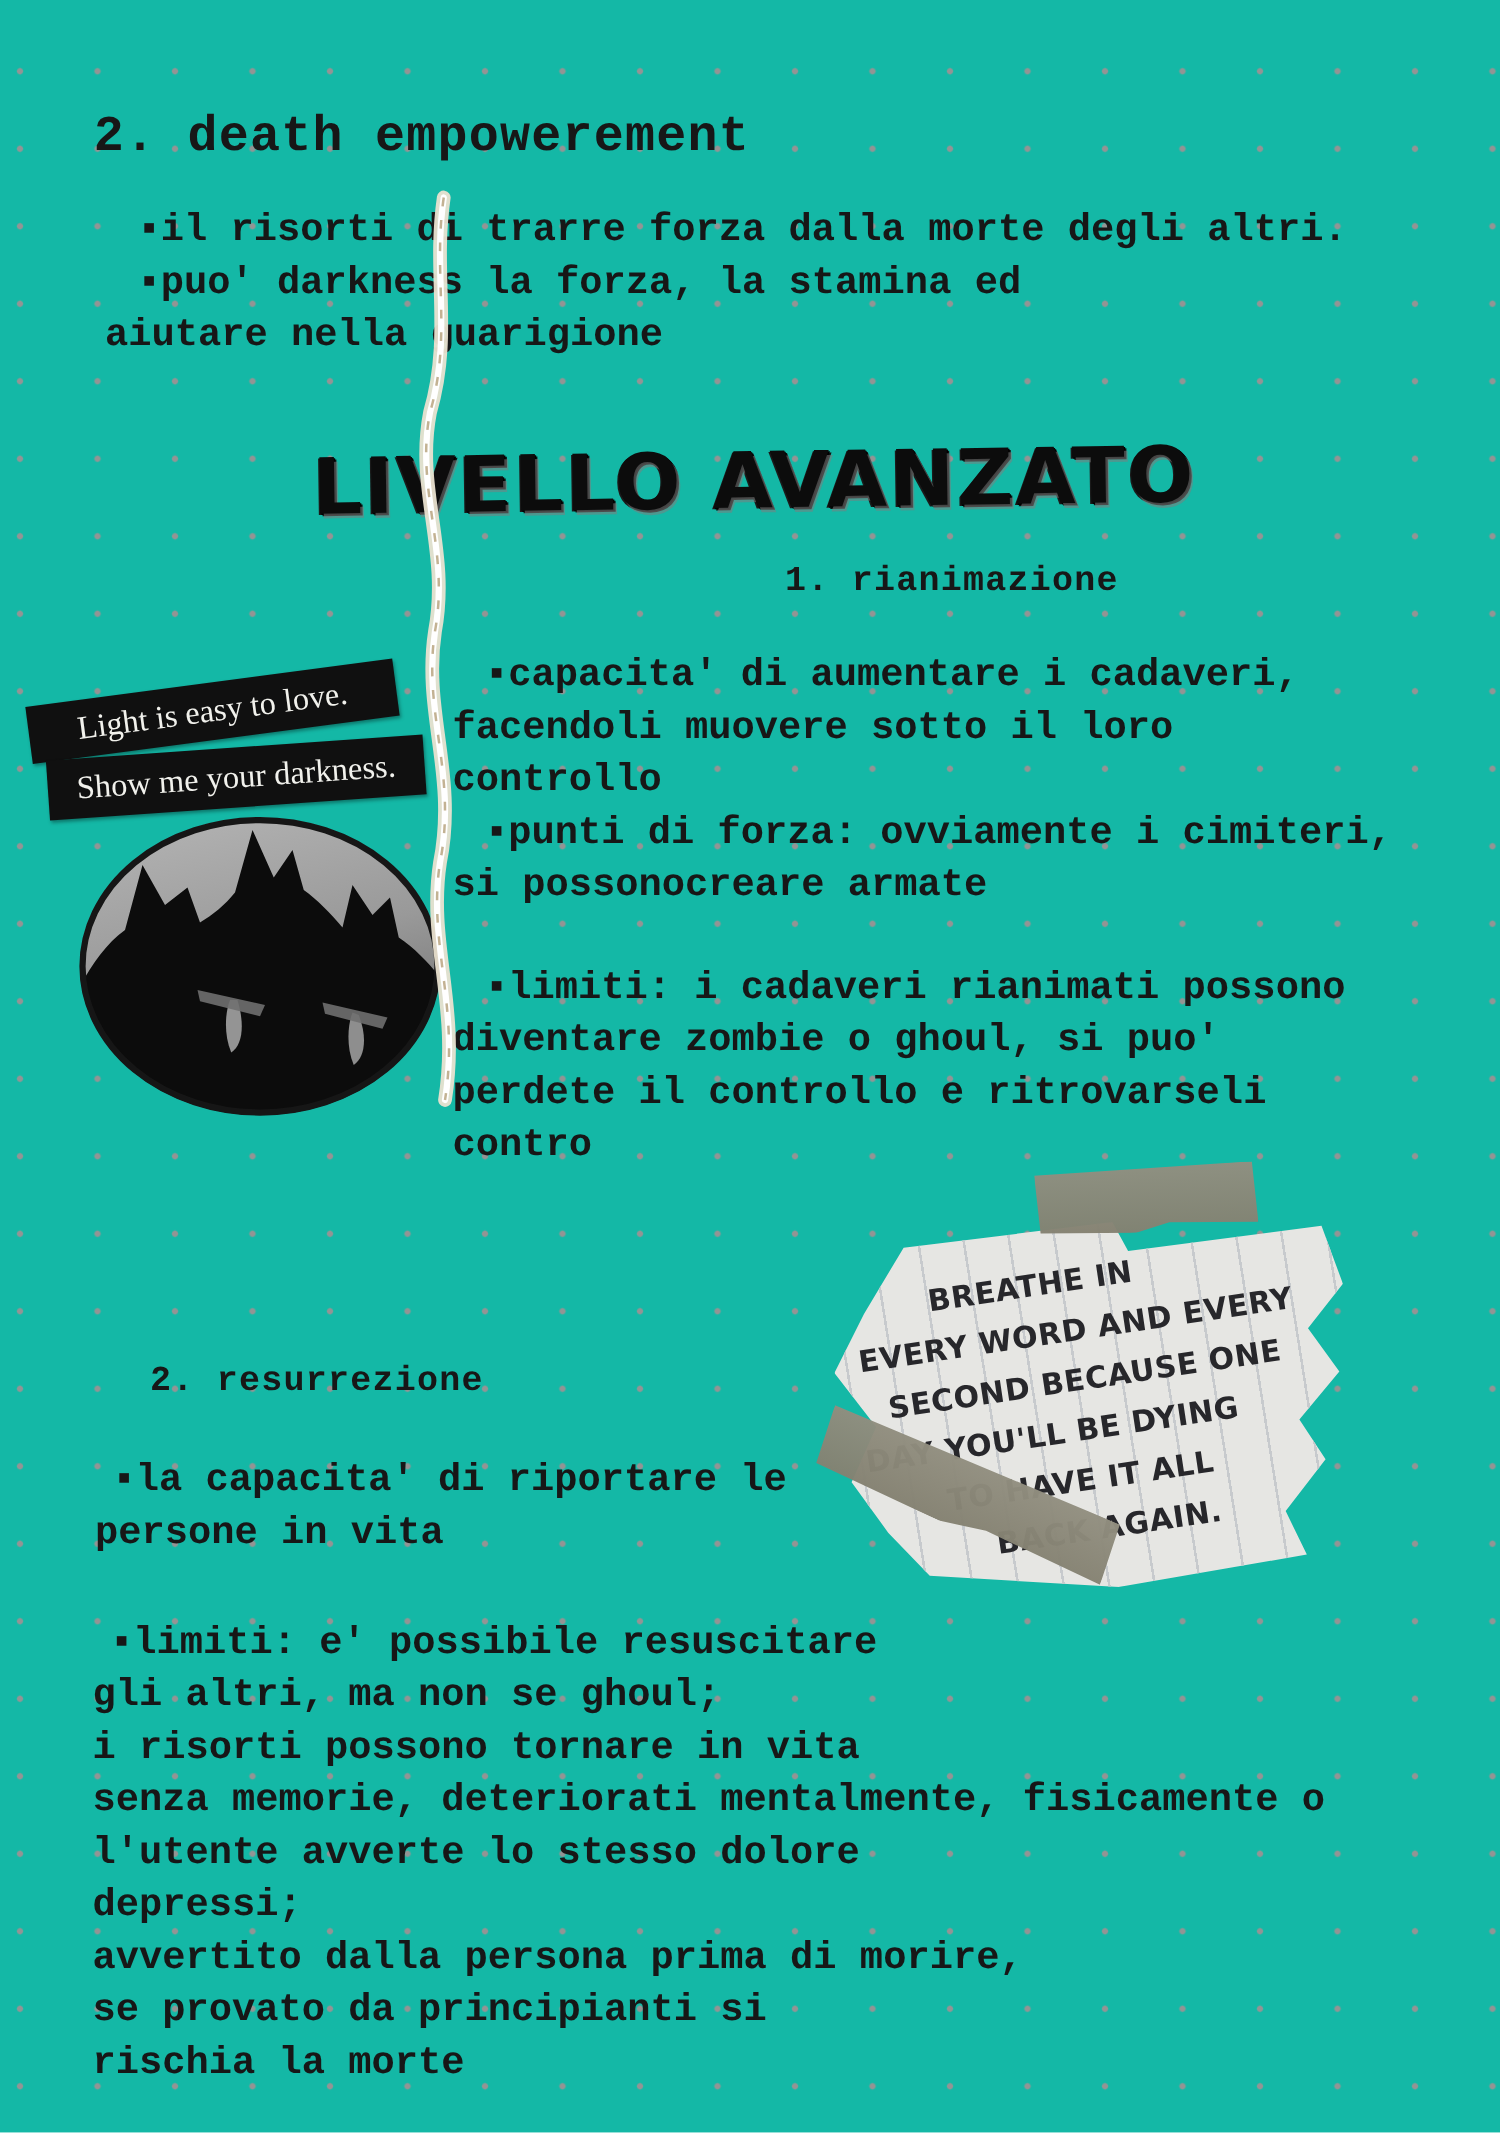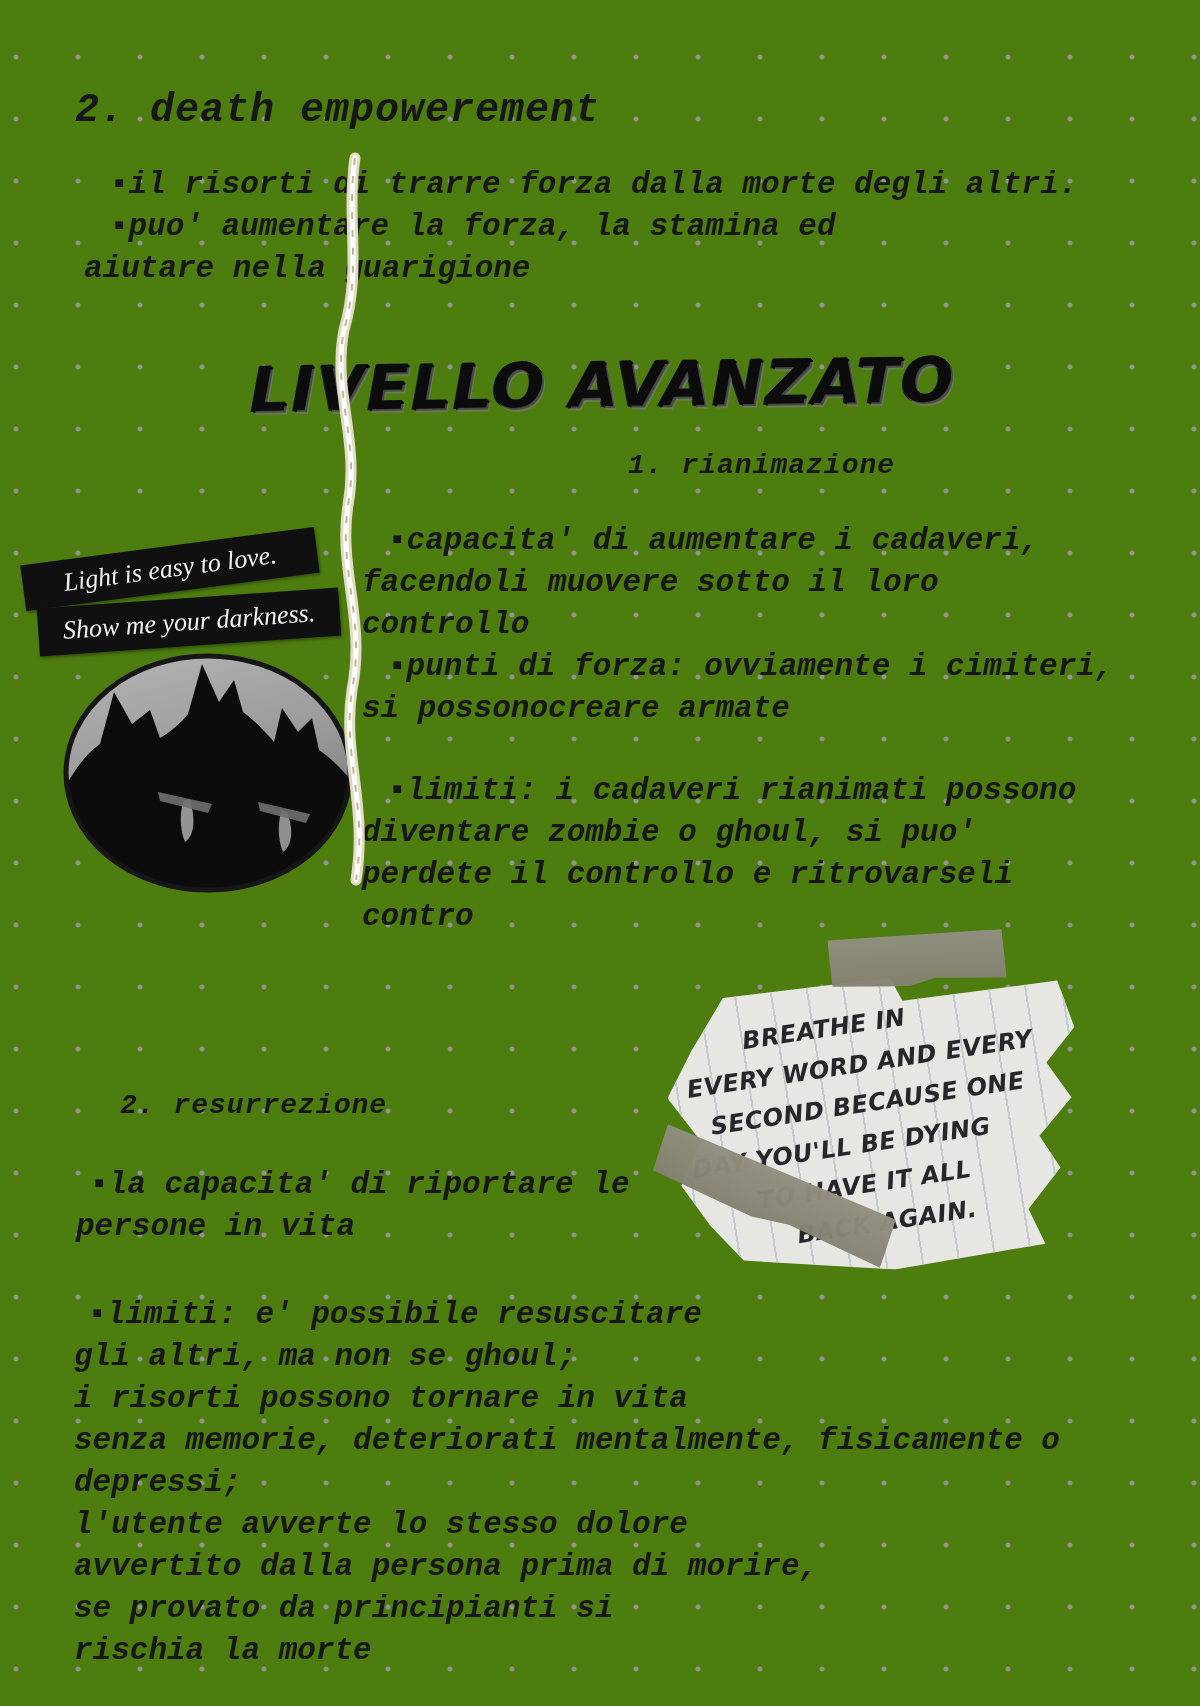--- a/index.html
+++ b/index.html
@@ -1,16 +1,16 @@
 <!DOCTYPE html>
 <html><head>
 <meta charset="utf-8">
 <style>
   html,body{margin:0;padding:0;background:#ffffff;}
-  #page{position:relative;width:1200px;height:1706px;background:#4d7c0f;overflow:hidden;font-style:italic;}
+  #page{position:relative;width:1200px;height:1706px;background:#14b8a6;overflow:hidden;}
   
   #page::before{content:"";position:absolute;inset:0;z-index:0;
     background-image:radial-gradient(circle,#949494 2px,rgba(148,148,148,.55) 2.4px,transparent 3px);
     background-size:62px 62px;background-position:47px 26px;}
   .abs{position:absolute;}
   .mono{font-family:"Liberation Mono","DejaVu Sans Mono",monospace;font-weight:700;color:#171717;}
   .h1{font-size:40px;letter-spacing:1px;white-space:nowrap;z-index:2;}
   .h2{font-size:28px;letter-spacing:1px;white-space:nowrap;z-index:2;}
   .line{font-size:31px;height:42px;line-height:42px;white-space:pre;}
   .indent{padding-left:26px;}
@@ -37,21 +37,21 @@
 </style>
 </head>
 <body>
 
 <div id="page">
 
   <div class="abs mono h1" style="left:75px;top:88px;">2. death empowerement</div>
 
   <div class="abs mono para" style="left:84px;top:164px;">
     <div class="line indent">▪il risorti di trarre forza dalla morte degli altri.</div>
-    <div class="line indent">▪puo' aumentare la forza, la stamina ed</div>
+    <div class="line indent">▪puo' darkness la forza, la stamina ed</div>
     <div class="line">aiutare nella guarigione</div>
   </div>
 
   <div class="abs banner" style="left:250px;top:348px;">LIVELLO AVANZATO</div>
 
   <div class="abs mono h2" style="left:628px;top:450px;">1. rianimazione</div>
 
   <div class="abs mono para" style="left:362px;top:520px;">
     <div class="line indent">▪capacita' di aumentare i cadaveri,</div>
     <div class="line">facendoli muovere sotto il loro</div>
@@ -121,20 +121,20 @@
   <div class="abs mono para" style="left:76px;top:1164px;">
     <div class="line" style="padding-left:14px;">▪la capacita' di riportare le</div>
     <div class="line">persone in vita</div>
   </div>
 
   <div class="abs mono para" style="left:74px;top:1294px;">
     <div class="line" style="padding-left:14px;">▪limiti: e' possibile resuscitare</div>
     <div class="line">gli altri, ma non se ghoul;</div>
     <div class="line">i risorti possono tornare in vita</div>
     <div class="line">senza memorie, deteriorati mentalmente, fisicamente o</div>
+    <div class="line">l'utente avverte lo stesso dolore</div>
     <div class="line">depressi;</div>
-    <div class="line">l'utente avverte lo stesso dolore</div>
     <div class="line">avvertito dalla persona prima di morire,</div>
     <div class="line">se provato da principianti si</div>
     <div class="line">rischia la morte</div>
   </div>
 
 </div>
 
 </body></html>

